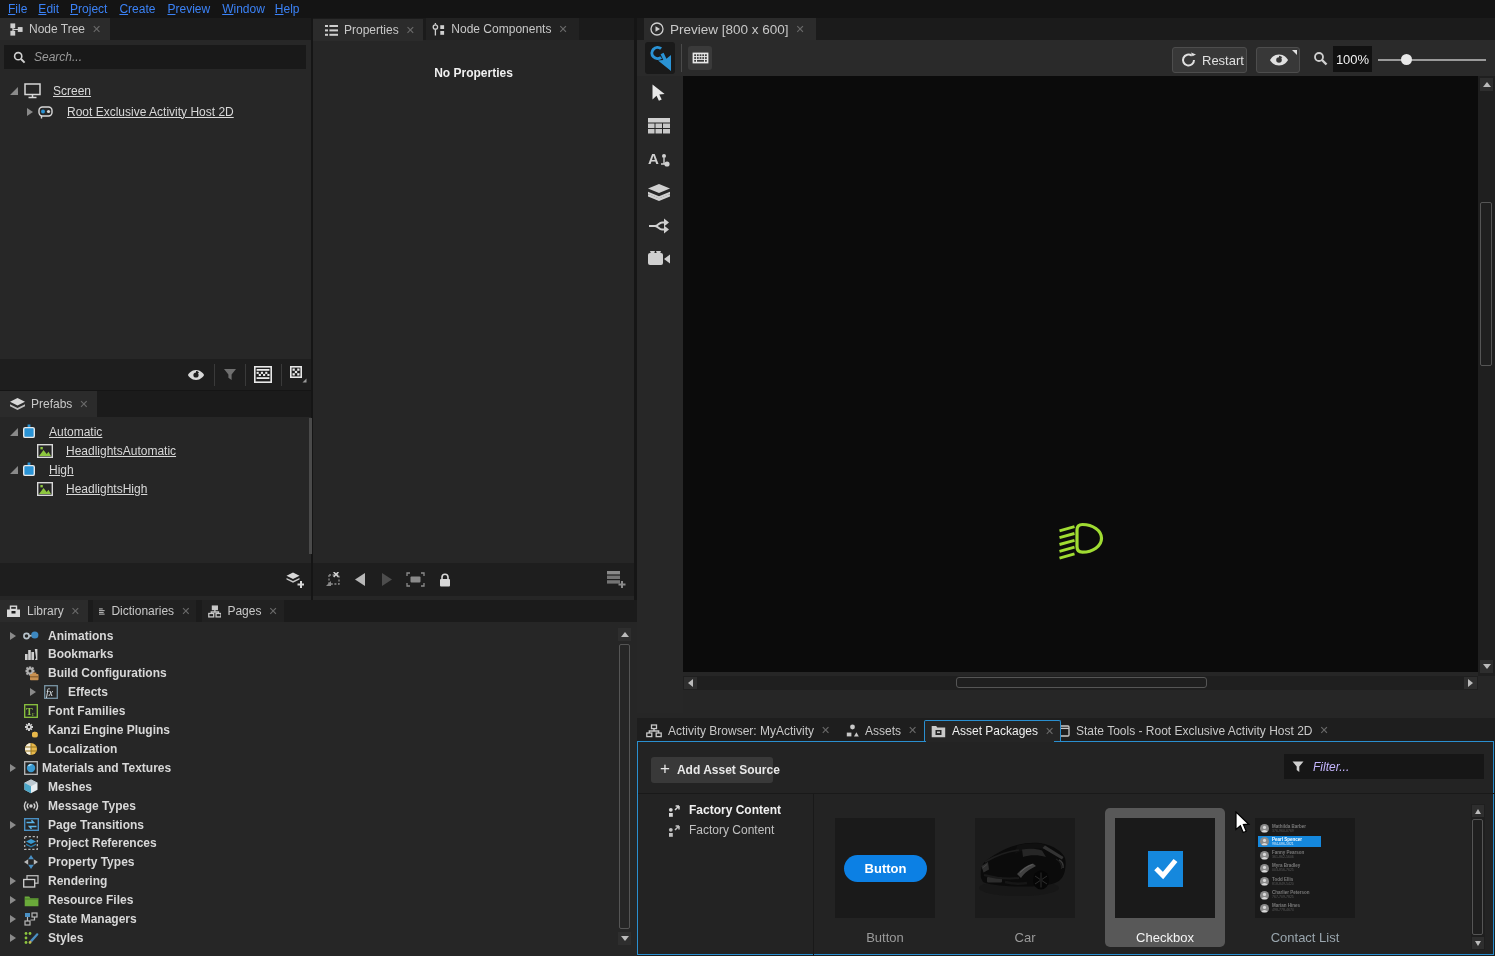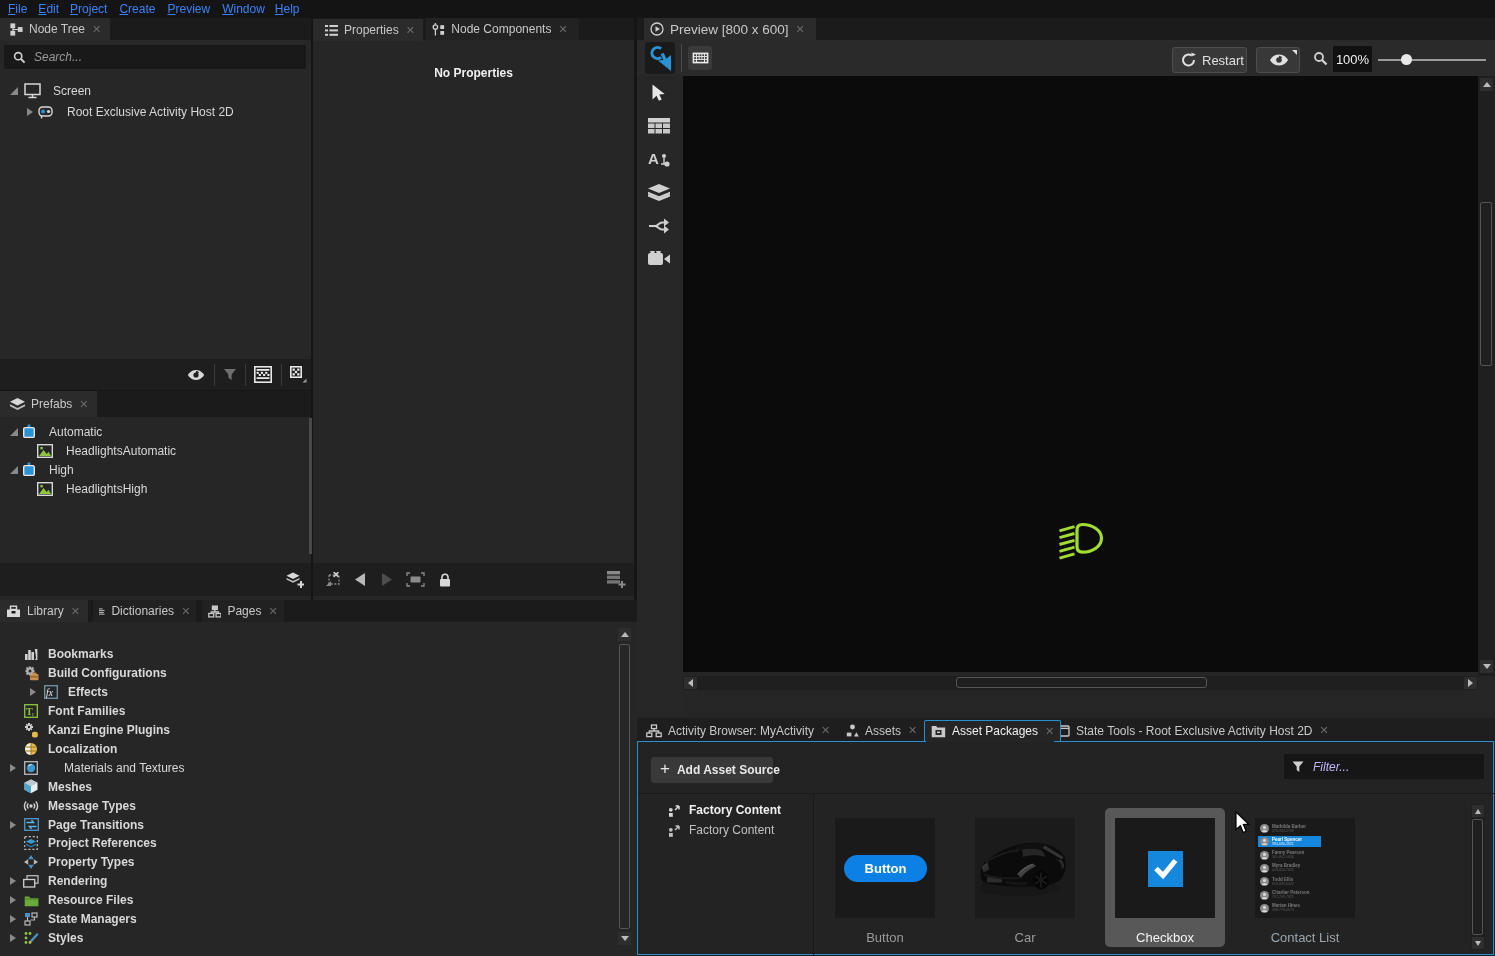--- a/index.html
+++ b/index.html
@@ -4,21 +4,21 @@
 <style>
 * { margin:0; padding:0; box-sizing:border-box; }
 html,body { width:1495px; height:956px; background:#151515; font-family:"Liberation Sans", sans-serif; overflow:hidden; }
 body { position:relative; color:#d8d8d8; font-size:12px; }
 .abs { position:absolute; }
 .tabrow { background:#1b1b1b; }
 .tab { display:inline-flex; align-items:center; height:100%; padding:0 6px; color:#c8c8c8; }
 .tab.active { background:#2b2b2b; }
 .tab .x { color:#6a6a6a; margin-left:7px; font-size:11px; }
 .tab svg { margin-right:6px; }
-.row { display:flex; align-items:center; height:19px; }
+.row { display:flex; align-items:center; height:19px;text-decoration:underline; }
 .tri-exp { width:0; height:0; border-left:6px solid transparent; border-top:6px solid transparent; border-right:6px solid #8a8a8a; border-bottom:6px solid #8a8a8a; transform:scale(0.66); }
 .tri-col { width:0; height:0; border-top:4px solid transparent; border-bottom:4px solid transparent; border-left:6px solid #8a8a8a; }
 .toolbar { background:#1e1e1e; }
 </style>
 </head>
 <body>
 
 <div class="abs" id="menubar" style="left:0;top:0;width:1495px;height:18px;background:#141414;">
   <div style="display:flex;height:18px;align-items:center;color:#3b82f6;">
     <span style="margin-left:8px"><u>F</u>ile</span>
@@ -275,20 +275,31 @@
             <rect x="4.5" y="1" width="5" height="3.5" fill="#c8c8c8"></rect>
             <rect x="0.8" y="8.5" width="5" height="3.5"></rect>
             <rect x="8.2" y="8.5" width="5" height="3.5"></rect>
             <path d="M7 4.5V7M3.3 8.5V7h7.4v1.5"></path>
           </g>
         </svg>
     <span>Pages</span>
         <span class="x">✕</span>
   </div></div>
   <div class="abs" style="left:0;top:22px;width:637px;height:334px;background:#262626;" id="liblist">
+      <div style="position:absolute;left:0;top:4px;width:620px;height:19px;display:flex;align-items:center;">
+        <div class="tri-col" style="margin-left:10px;margin-right:0px;"></div>
+        <span style="display:inline-flex;width:16px;justify-content:center;margin-left:7px;">
+          <svg width="16" height="14" viewBox="0 0 16 14">
+            <circle cx="3.5" cy="7" r="2.6" fill="none" stroke="#b8c4cc" stroke-width="1.6"></circle>
+            <circle cx="11.8" cy="6" r="3.6" fill="#3d88c0"></circle>
+            <path d="M6 7 L8.5 6.6" stroke="#b8c4cc" stroke-width="1.6"></path>
+          </svg>
+        </span>
+        <span style="margin-left:9px;color:#d8d8d8;font-weight:bold;">Animations</span>
+      </div>
       <div style="position:absolute;left:0;top:22.899999999999977px;width:620px;height:19px;display:flex;align-items:center;">
         <div style="width:16px"></div>
         <span style="display:inline-flex;width:16px;justify-content:center;margin-left:7px;">
           <svg width="14" height="14" viewBox="0 0 14 14">
             <g fill="#d0d0d0">
               <rect x="1" y="7" width="2.6" height="6"></rect>
               <rect x="4.2" y="3" width="2.6" height="10"></rect>
               <rect x="7.4" y="5" width="2.6" height="8"></rect>
               <path d="M10.8 2h2.6v11h-2.6l1.3-2z"></path>
             </g>
@@ -365,21 +376,21 @@
       </div>
       <div style="position:absolute;left:0;top:136.29999999999995px;width:620px;height:19px;display:flex;align-items:center;">
         <div class="tri-col" style="margin-left:10px;margin-right:0px;"></div>
         <span style="display:inline-flex;width:16px;justify-content:center;margin-left:7px;">
           <svg width="14" height="14" viewBox="0 0 14 14">
             <rect x="0.7" y="0.7" width="12.6" height="12.6" fill="none" stroke="#b8b8b8" stroke-width="1.3"></rect>
             <circle cx="7" cy="7" r="4.2" fill="#3a9ad0"></circle>
             <path d="M4.5 5.2a3 3 0 0 1 3-1.5" stroke="#bfe4f5" stroke-width="1.4" fill="none"></path>
           </svg>
         </span>
-        <span style="margin-left:25px;color:#d8d8d8;font-weight:normal;">Materials and Textures</span>
+        <span style="margin-left:3px;color:#d8d8d8;font-weight:bold;">Materials and Textures</span>
       </div>
       <div style="position:absolute;left:0;top:155.20000000000005px;width:620px;height:19px;display:flex;align-items:center;">
         <div style="width:16px"></div>
         <span style="display:inline-flex;width:16px;justify-content:center;margin-left:7px;">
           <svg width="14" height="15" viewBox="0 0 14 15">
             <path d="M7 0.5L13.5 3.8v7L7 14.2 0.5 10.8v-7z" fill="#e8eef2"></path>
             <path d="M7 0.5L13.5 3.8 7 7.2 0.5 3.8z" fill="#bcc8d0"></path>
             <path d="M7 7.2v7L0.5 10.8v-7z" fill="#4aa6c8"></path>
           </svg>
         </span>

